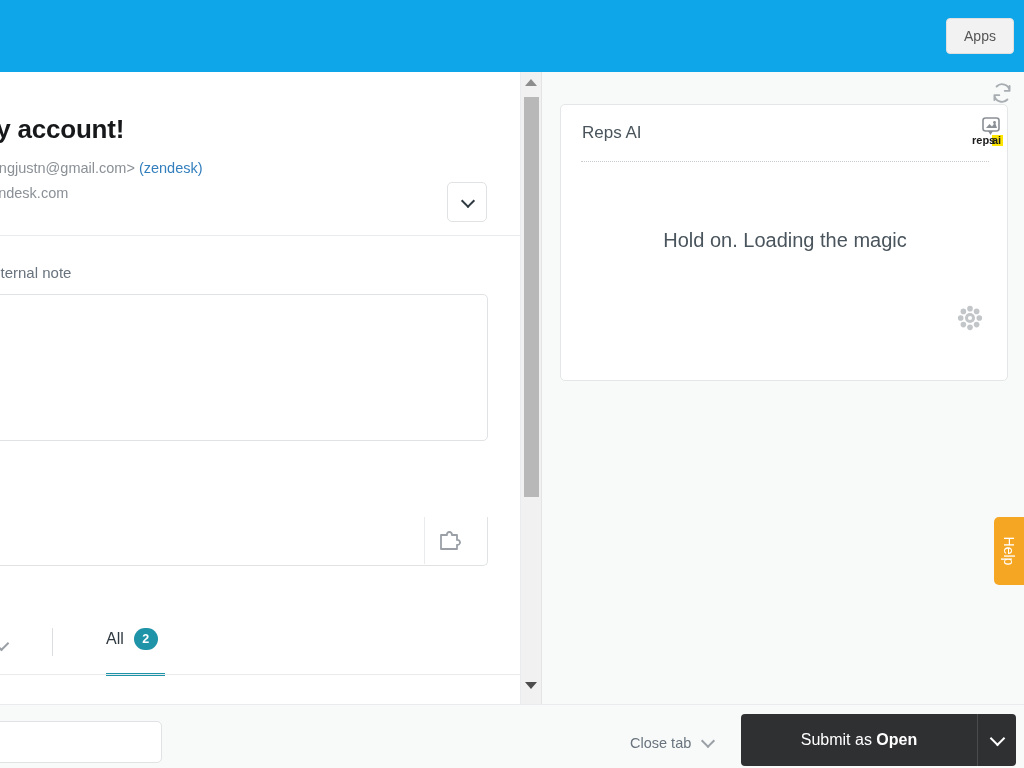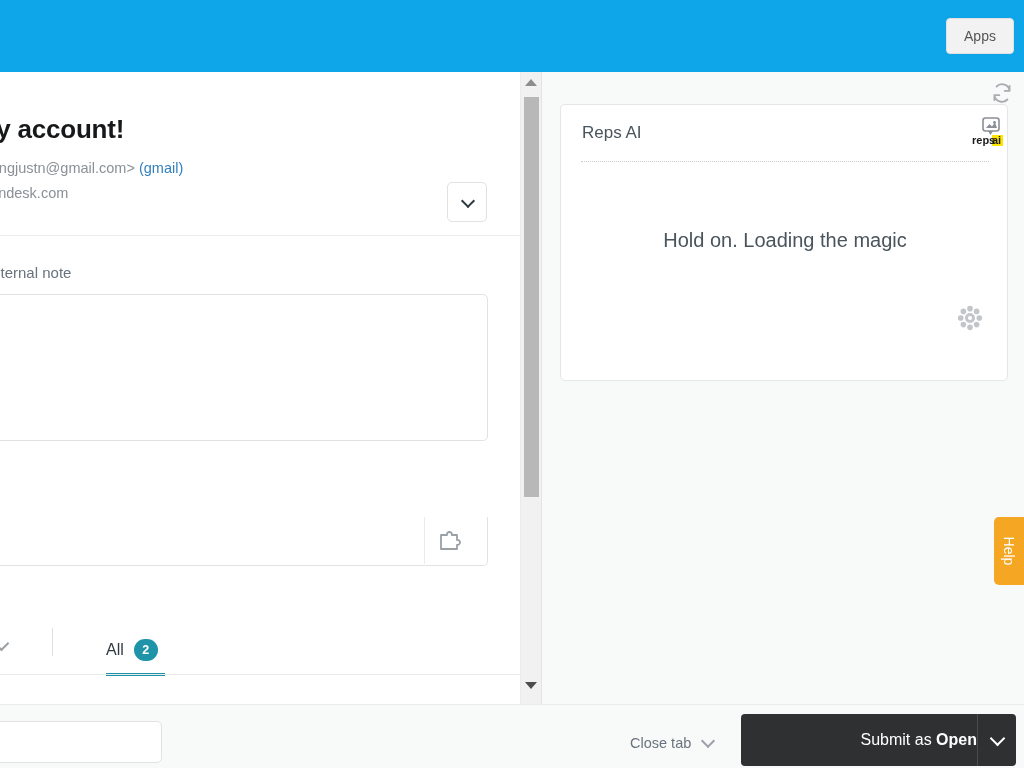--- a/index.html
+++ b/index.html
@@ -80,21 +80,21 @@
   .tabs-row{
     position:absolute;left:0;top:548px;width:521px;height:52px;
   }
   .tabs-caret{
     position:absolute;left:-4px;top:18px;width:9px;height:9px;
     border-right:2px solid #9aa0a6;border-bottom:2px solid #9aa0a6;
     transform:rotate(45deg);
   }
   .tabs-vsep{position:absolute;left:52px;top:8px;width:1px;height:28px;background:#dcdee0;}
   .tab-all{
-    position:absolute;left:106px;top:15px;height:38px;cursor:pointer;
+    position:absolute;left:106px;top:4px;height:38px;cursor:pointer;
   }
   .tab-all .lbl{
     float:left;font-size:16px;color:#2f3941;line-height:30px;
   }
   .tab-all .badge{
     float:left;margin:4px 0 0 10px;min-width:24px;height:22px;padding:0 7px;
     box-sizing:border-box;border-radius:11px;background:#1f93a8;color:#fff;
     font-size:12.5px;font-weight:700;line-height:22px;text-align:center;
   }
   .tab-underline{
@@ -175,21 +175,21 @@
     display:inline-block;width:8px;height:8px;margin-left:8px;vertical-align:2px;
     border-right:2px solid #9aa0a6;border-bottom:2px solid #9aa0a6;
     transform:rotate(45deg);
   }
   .submit-btn{
     position:absolute;left:741px;top:714px;width:275px;height:52px;
     background:#2f3032;border-radius:4px;cursor:pointer;box-sizing:border-box;
   }
   .submit-btn .label{
     position:absolute;left:0;top:0;width:236px;height:52px;line-height:52px;
-    text-align:right;color:#fff;font-size:16px;
+    text-align:center;color:#fff;font-size:16px;
   }
   .submit-btn .label b{font-weight:700;}
   .submit-btn .split{
     position:absolute;left:236px;top:0;width:39px;height:52px;
     border-left:1px solid #4a4b4d;box-sizing:border-box;cursor:pointer;
   }
   .submit-btn .split .cv{
     position:absolute;left:50%;top:50%;width:9px;height:9px;margin:-7px 0 0 -5px;
     border-right:2px solid #ffffff;border-bottom:2px solid #ffffff;
     transform:rotate(45deg);
@@ -203,21 +203,21 @@
   <div class="topbar">
     <div class="apps-btn">Apps</div>
   </div>
 
   <div class="ticket-pane">
 
     <div class="subject-block">
       <div class="subject-title">ose my account!</div>
       <div class="requester-line">
         <span>Mike Umansky &lt;longjustn@gmail.com&gt;</span>
-        <span class="change-link">(gmail)</span>
+        <span class="change-link">(zendesk)</span>
       </div>
       <div class="requester-domain">mikereps.zendesk.com</div>
       <div class="subject-caret-btn">
         <span class="cv"></span>
       </div>
     </div>
 
     <div class="pane-divider"></div>
 
     <div class="composer-label">Internal note</div>

